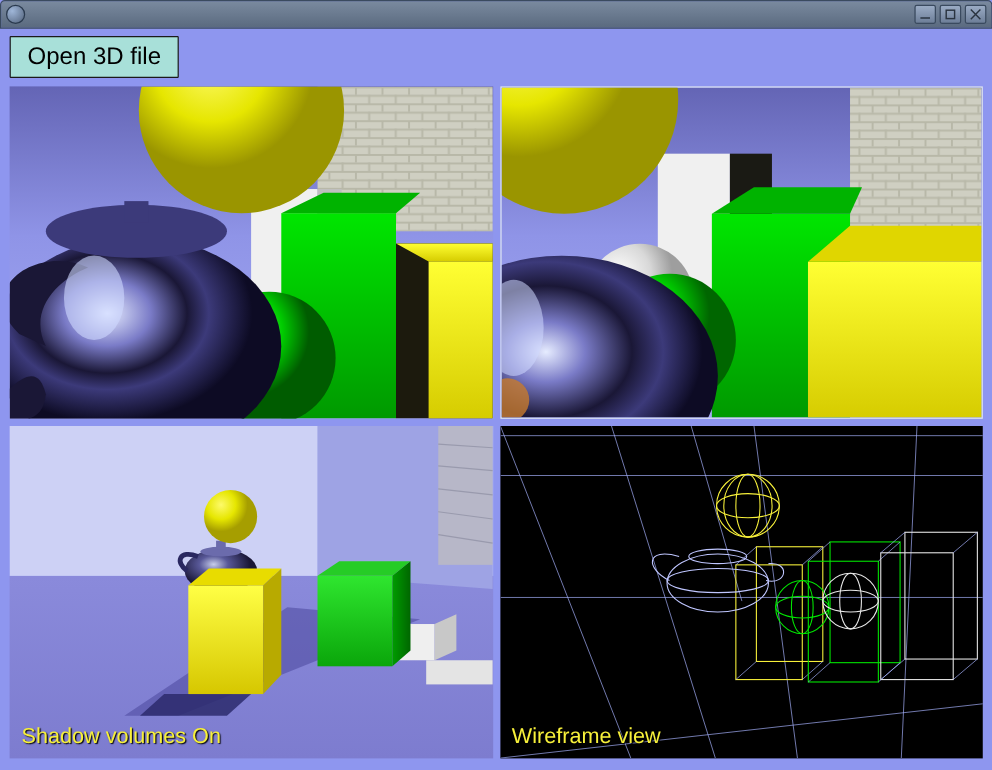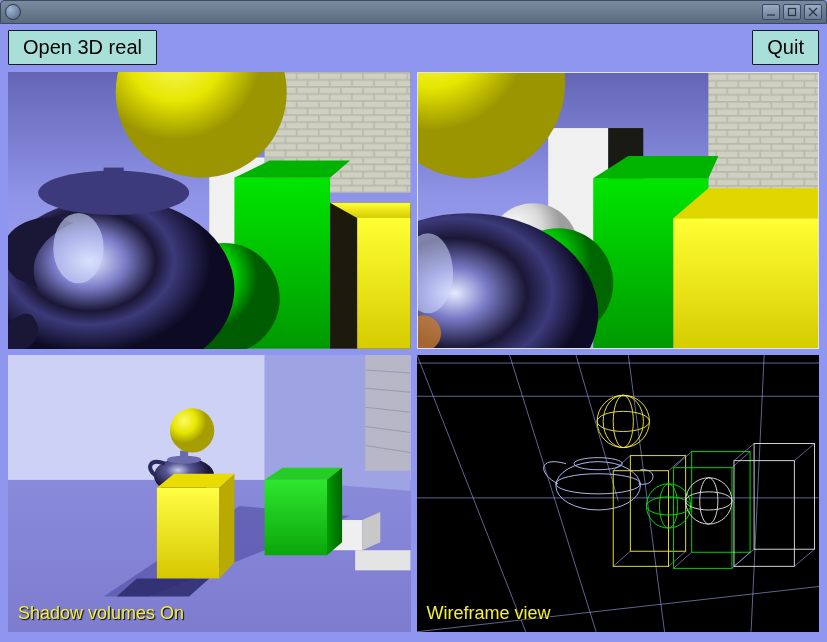--- a/index.html
+++ b/index.html
@@ -114,22 +114,21 @@
       </div>
       <div class="wbtn">
         <svg viewBox="0 0 10 10">
             <path d="M1 1 L9 9 M9 1 L1 9"></path>
           </svg>
       </div>
     </div>
   </div>
 
   <div class="toolbar">
-    <button class="btn">Open 3D real</button>
-    <button class="btn">Quit</button>
+    <button class="btn">Open 3D file</button>
   </div>
 
   <div class="viewports">
 
     <div class="vp sky">
       <svg class="stage" viewBox="0 0 400 275" preserveAspectRatio="none">
 
         <defs>
           <pattern id="brick1" width="22" height="14" patternUnits="userSpaceOnUse">
             <rect width="22" height="14" fill="#cfcfc2"></rect>

